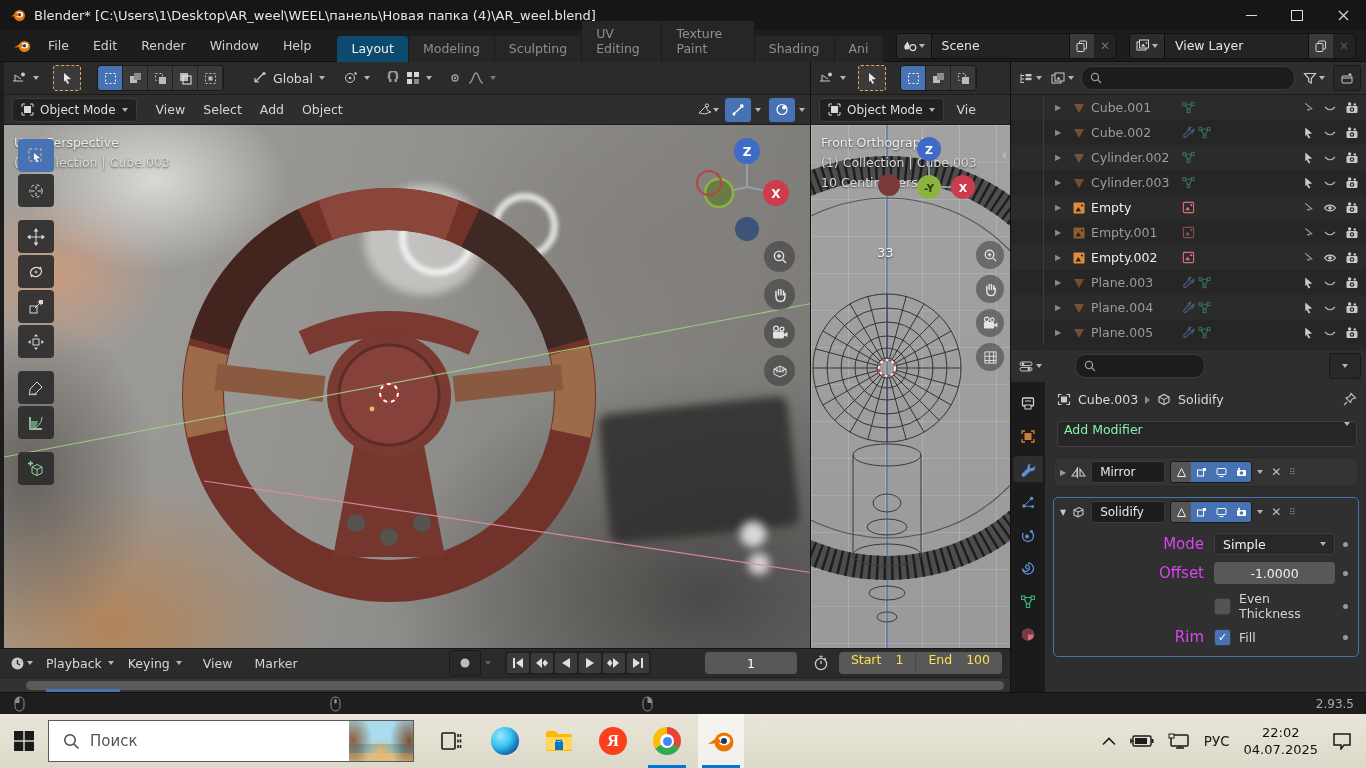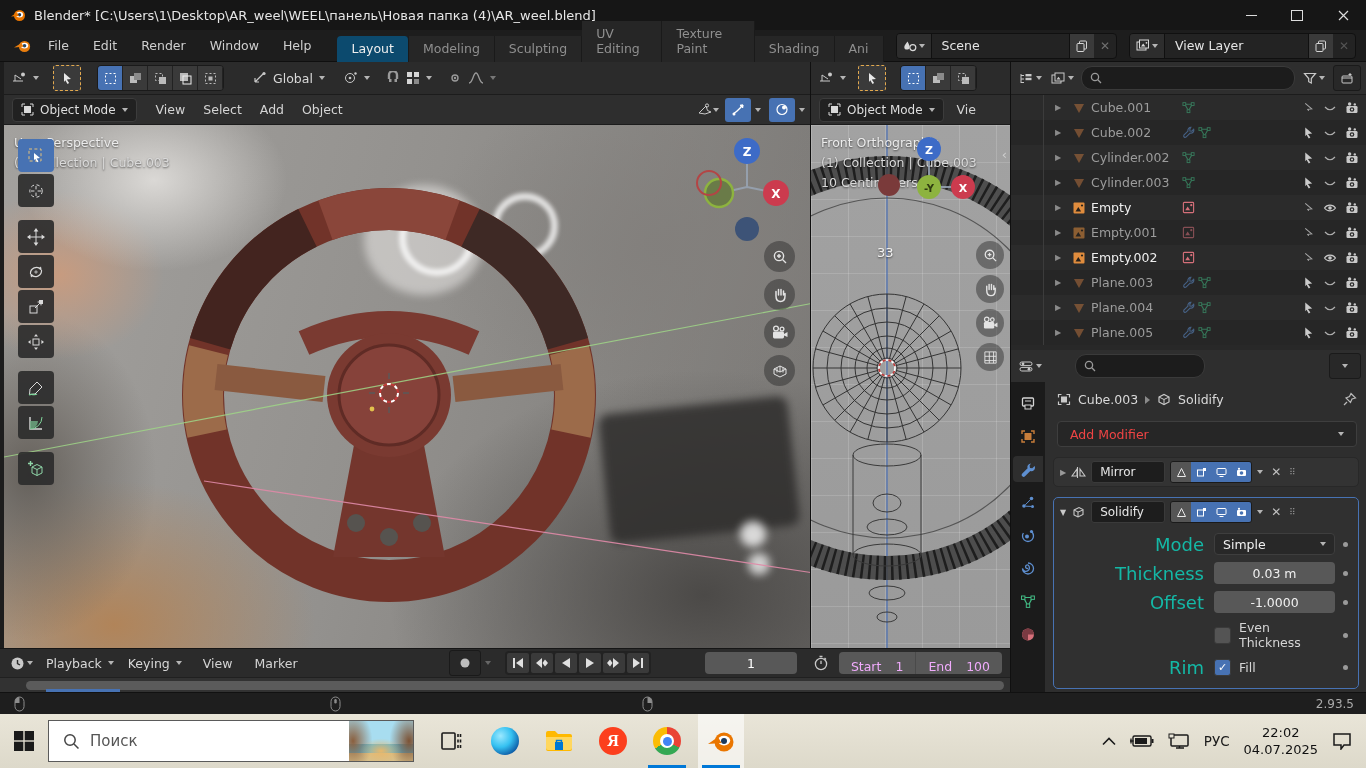--- a/index.html
+++ b/index.html
@@ -86,50 +86,50 @@
   .ol-badges{display:flex;gap:3px;align-items:center;}
   .ol-right{margin-left:auto;display:flex;gap:8px;align-items:center;padding-right:8px;}
   .dimmed{opacity:.55;}
   
   .props{position:absolute;left:0;top:288px;width:356px;height:342px;background:#2e2e2e;overflow:hidden;}
   .props-body{position:absolute;left:34px;top:32px;right:0;bottom:0;background:#2e2e2e;overflow:hidden;}
   .props-tabs{position:absolute;left:0;top:32px;width:34px;bottom:0;background:#1b1b1b;display:flex;flex-direction:column;align-items:center;padding-top:8px;gap:7px;}
   .ptab{width:30px;height:26px;display:flex;align-items:center;justify-content:center;border-radius:4px 0 0 4px;}
   .ptab.active{background:#2e2e2e;}
   .crumbs{display:flex;align-items:center;gap:7px;color:#d9d9d9;font-size:12.5px;padding:10px 10px 0 12px;}
-  .addmod{margin:14px 10px 0 12px;height:24px;background:#262626;border:1px solid #3e3e3e;border-radius:4px;display:flex;align-items:center;color:#ef4444;font-size:12.5px;padding:0 12px;}
+  .addmod{margin:14px 10px 0 12px;height:24px;background:#262626;border:1px solid #3e3e3e;border-radius:4px;display:flex;align-items:flex-start;color:#86efac;font-size:12.5px;padding:0 6px;}
   .mod{margin:10px 8px 0 8px;border-radius:5px;background:#333333;border:1px solid #282828;}
   .mod.open{border:1px solid #4772b3;background:#303030;}
   .modhdr{height:28px;display:flex;align-items:center;gap:5px;padding:0 6px;}
   .modname{background:#1d1d1d;border:1px solid #3a3a3a;border-radius:3px;color:#e6e6e6;font-size:12px;height:20px;display:flex;align-items:center;padding:0 8px;min-width:56px;}
   .mtg{display:flex;border-radius:3px;overflow:hidden;border:1px solid #1a1a1a;}
   .mtgb{width:20px;height:20px;display:flex;align-items:center;justify-content:center;background:#4772b3;}
   .mtgb.gray{background:#555;}
   .modx{color:#c2c2c2;font-size:12px;padding:0 3px;}
   .grip{color:#8b8b8b;font-size:9px;letter-spacing:1px;}
   .field-row{display:flex;align-items:center;margin:7px 10px 0 0;}
-  .flabel{width:150px;text-align:right;color:#14b8a6;font-size:18px;padding-right:10px;}
+  .flabel{width:150px;text-align:right;color:#d946ef;font-size:15px;padding-right:10px;}
   .fwide{flex:1;height:22px;border-radius:4px;display:flex;align-items:center;justify-content:center;color:#f0f0f0;font-size:12.5px;}
   .fval{background:#585858;}
   .fdrop{background:#282828;border:1px solid #3e3e3e;justify-content:space-between;padding:0 8px;box-sizing:border-box;}
   .fdot{width:5px;height:5px;border-radius:50%;background:#9a9a9a;margin-left:8px;}
   .chk{width:15px;height:15px;border-radius:3px;background:#545454;border:1px solid #3a3a3a;display:flex;align-items:center;justify-content:center;}
   .chk.on{background:#4772b3;color:#fff;font-size:11px;}
   .chklabel{color:#d5d5d5;font-size:12.5px;margin-left:8px;}
   
   .timeline{position:absolute;left:0;top:586px;width:1010px;height:44px;background:#2b2b2b;border-top:1px solid #161616;box-sizing:border-box;}
   .tl-hdr{height:28px;display:flex;align-items:center;padding:0 8px;gap:4px;}
   .tl-strip{height:15px;background:#323232;position:relative;border-top:1px solid #202020;}
   .tl-scroll{position:absolute;left:26px;right:6px;top:3px;height:9px;background:#5b5b5b;border-radius:5px;}
   .tl-range{position:absolute;left:46px;top:11px;width:74px;height:3px;background:#4772b3;}
   .pbgroup{display:flex;gap:2px;background:#222;border-radius:4px;padding:2px;}
   .pbtn{width:22px;height:20px;display:flex;align-items:center;justify-content:center;background:#3a3a3a;border-radius:2px;}
   .framefield{width:92px;height:22px;background:#585858;border-radius:4px;color:#fff;font-size:12.5px;display:flex;align-items:center;justify-content:center;}
   .rangegrp{display:flex;border-radius:4px;overflow:hidden;}
-  .rangecell{height:22px;background:#585858;color:#f0abfc;font-size:12.5px;display:flex;align-items:flex-end;padding:0 12px;gap:14px;border-right:1px solid #4a4a4a;}
+  .rangecell{height:22px;background:#585858;color:#fde047;font-size:12.5px;display:flex;align-items:flex-start;padding:0 12px;gap:14px;border-right:1px solid #4a4a4a;}
   
   .statusbar{position:absolute;left:0;top:692px;width:1366px;height:22px;background:#1e1e1e;border-top:1px solid #111;display:flex;align-items:center;box-sizing:border-box;color:#9a9a9a;font-size:12px;}
   .ver{margin-left:auto;padding-right:12px;color:#ababab;}
   .mouseic{position:absolute;top:3px;}
   
   .taskbar{position:absolute;left:0;top:714px;width:1366px;height:54px;background:linear-gradient(#e9e5d8,#ddd9ca);display:flex;align-items:center;}
   .tstart{width:48px;height:54px;display:flex;align-items:center;justify-content:center;}
   .tsearch{width:366px;height:42px;background:#fff;border:1px solid #5a5a5a;display:flex;align-items:center;gap:10px;padding-left:14px;box-sizing:border-box;color:#555;font-size:15px;position:relative;overflow:hidden;}
   .tsearch .pic{position:absolute;right:0;top:0;width:64px;height:42px;background:
       radial-gradient(30px 18px at 32px 30px, #e8b76a, rgba(0,0,0,0) 70%),
@@ -1432,25 +1432,20 @@
               <span class="modx">✕</span>
               <span class="grip">⠿</span>
             </div>
             <div style="padding-bottom:10px">
               <div class="field-row">
                 <span class="flabel">Mode</span>
                 <span class="fwide fdrop">
                     <span>Simple</span>
                     <span class="cv"></span>
                   </span>
-                <span class="fdot"></span>
-              </div>
-              <div class="field-row">
-                <span class="flabel">Thickness</span>
-                <span class="fwide fval">0.03 m</span>
                 <span class="fdot"></span>
               </div>
               <div class="field-row">
                 <span class="flabel">Offset</span>
                 <span class="fwide fval">-1.0000</span>
                 <span class="fdot"></span>
               </div>
               <div class="field-row">
                 <span class="flabel"></span>
                 <span class="chk"></span>

